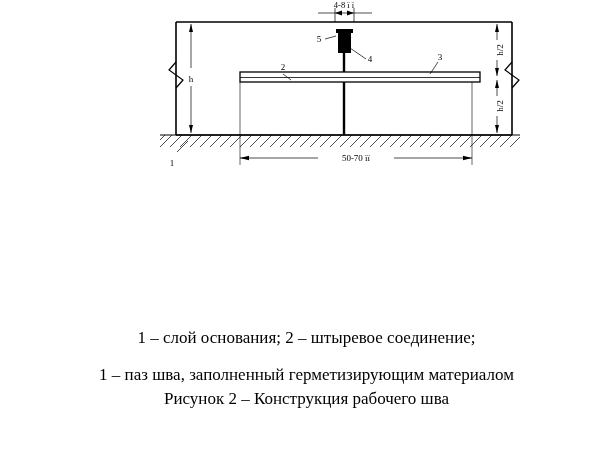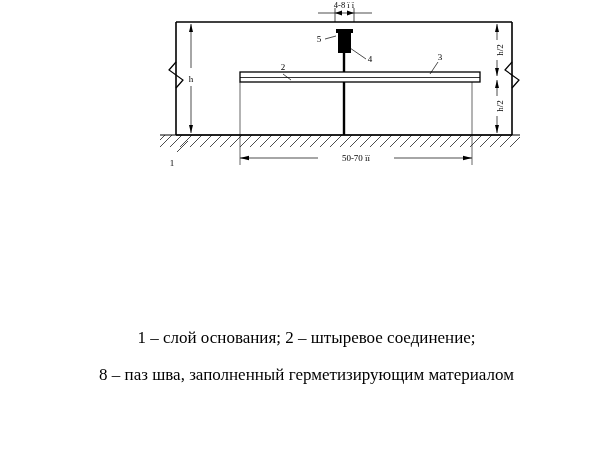--- a/index.html
+++ b/index.html
@@ -186,14 +186,15 @@
       <line x1="325" y1="39" x2="336" y2="36" stroke="#000" stroke-width="0.7"></line>
       <text x="319" y="42" font-size="9" text-anchor="middle">5</text>
     </g>
 
   </svg>
 </div>
 
 <div id="caption-area">
   <div class="cap-line">1 – слой основания; 2 – штыревое соединение;</div>
   <div class="cap-line" style="height:12px;"></div>
-  <div class="cap-line small-gap">8 – паз шва, заполненный герметизирующим материалом</div>
+  <div class="cap-line small-gap">1 – паз шва, заполненный герметизирующим материалом</div>
+  <div class="cap-line small-gap">Рисунок 2 – Конструкция рабочего шва</div>
 </div>
 
 </body></html>

